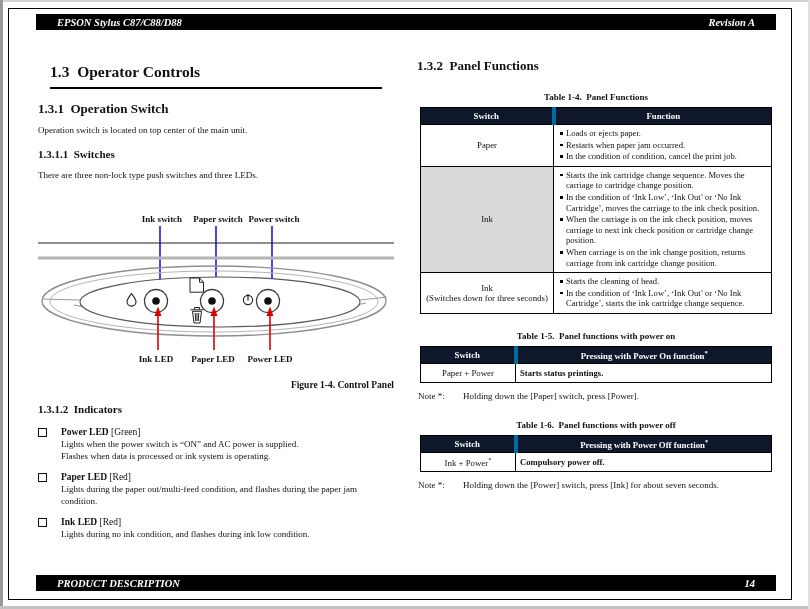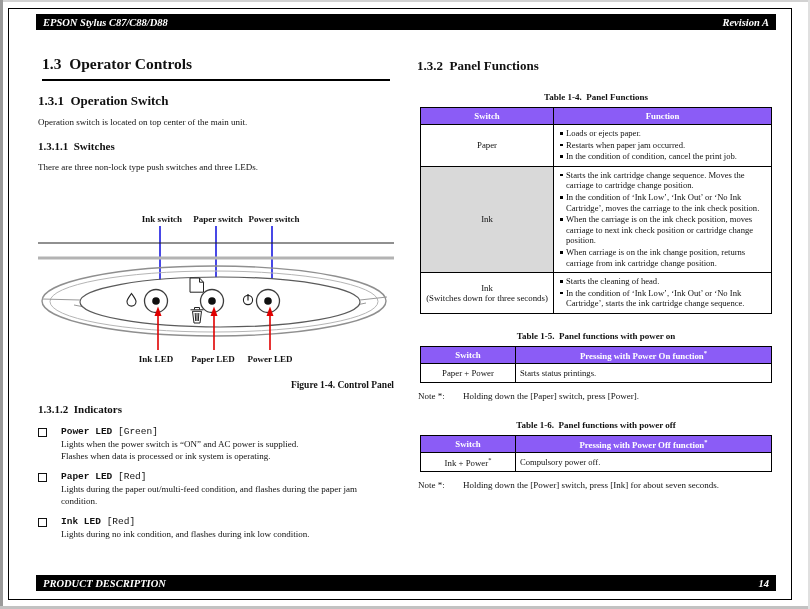--- a/index.html
+++ b/index.html
@@ -10,58 +10,58 @@
   }
   .edge-l{position:absolute;left:0;top:0;width:3px;height:609px;background:#9a9a9a;}
   .edge-t{position:absolute;left:0;top:0;width:810px;height:2px;background:#d2d2d2;}
   .edge-b{position:absolute;left:0;bottom:0;width:810px;height:3px;background:#c2c2c2;}
   .edge-r{position:absolute;right:0;top:0;width:2px;height:609px;background:#e0e0e0;}
   .page-border{position:absolute;left:8px;top:8px;width:782px;height:590px;border:1px solid #000;}
 
   .bar{
     position:absolute;left:36px;width:740px;height:16px;background:#000;color:#fff;
     display:flex;align-items:center;justify-content:space-between;
-    padding:0 7px;box-sizing:border-box;
+    padding:0 21px;box-sizing:border-box;
     font-style:italic;font-weight:700;font-size:10.5px;
   }
   .bar.header{top:14px;}
   .bar.footer{top:575px;}
   .bar .center-abs{position:absolute;left:0;right:0;text-align:center;}
 
   .col-left{position:absolute;left:38px;top:50px;width:356px;}
-  h1.s13{font-size:15.5px;font-weight:700;margin:4px;line-height:19px;padding-bottom:6px;border-bottom:2px solid #000;}
+  h1.s13{font-size:15.5px;font-weight:700;margin:12px;line-height:19px;padding-bottom:6px;border-bottom:2px solid #000;}
   h2.sec{font-size:13px;font-weight:700;margin:12px 0 0 0;line-height:15px;}
   p.body{font-size:9px;margin:9px 0 0 0;line-height:11px;}
   h3.sub{font-size:11px;font-weight:700;margin:12px 0 0 0;line-height:13px;}
 
   .figure-wrap{position:absolute;left:38px;top:210px;width:356px;height:170px;}
   .flabel{font-size:9px;font-weight:700;fill:#111;font-family:"Liberation Serif", serif;}
   .figure-caption{position:absolute;left:38px;top:380px;width:356px;text-align:right;font-size:9.5px;font-weight:700;}
   .s1312{position:absolute;left:38px;top:403px;font-size:11px;font-weight:700;margin:0;}
 
   .indicators{position:absolute;left:38px;top:426px;width:340px;}
   .ind-item{display:flex;gap:14px;margin-bottom:9px;}
   .chk{flex:0 0 auto;width:7px;height:7px;border:1.2px solid #111;margin-top:2px;}
   .ind-body{font-size:9px;line-height:12px;width:322px;}
-  .ind-title{font-size:9.5px;font-weight:700;font-family:Liberation Mono, monospace;}
+  .ind-title{font-size:9.5px;font-weight:700;}
   .ind-tag{font-weight:400;}
 
   .col-right{position:absolute;left:417px;top:50px;width:358px;}
   .tcap{text-align:center;font-weight:700;font-size:9px;margin:0;line-height:11px;}
   .tcap14{margin-top:19px;}
   .tcap15{margin-top:17px;}
   .tcap16{margin-top:18px;}
   table{border-collapse:collapse;margin-left:3px;width:352px;table-layout:fixed;border:1.5px solid #000;}
   .t14,.t15,.t16{margin-top:4px;}
-  th{background:#8b5cf6;color:#fff;font-size:8.8px;font-weight:700;height:14px;padding:1px 2px;border:1px solid #000;}
-  th.c2{border-left:1px solid #0369a1;}
+  th{background:#0f172a;color:#fff;font-size:8.8px;font-weight:700;height:14px;padding:1px 2px;border:1px solid #000;}
+  th.c2{border-left:4px solid #0369a1;}
   td{border:1px solid #000;font-size:8.6px;vertical-align:middle;}
   td.sw{text-align:center;padding:2px;font-size:8.8px;}
   td.fn{padding:2px 3px 3px 3px;}
-  td.fn1{padding:2px 4px;height:14px;}
+  td.fn1{padding:2px 4px;height:14px;font-weight:bold;}
   .shaded{background:#d9d9d9;}
   ul.fl{margin:0;padding:0;list-style:none;}
   .fl li{position:relative;padding-left:9px;line-height:10.6px;margin:1px 0;}
   .fl li::before{content:"";position:absolute;left:3px;top:4px;width:2.6px;height:2.6px;background:#000;}
   .nowrap{white-space:nowrap;}
   .note{display:flex;margin:8px 0 0 1px;font-size:9px;line-height:11px;}
   .note-label{width:45px;flex:0 0 auto;}
   sup{font-size:6.5px;}
 </style>
 </head>

